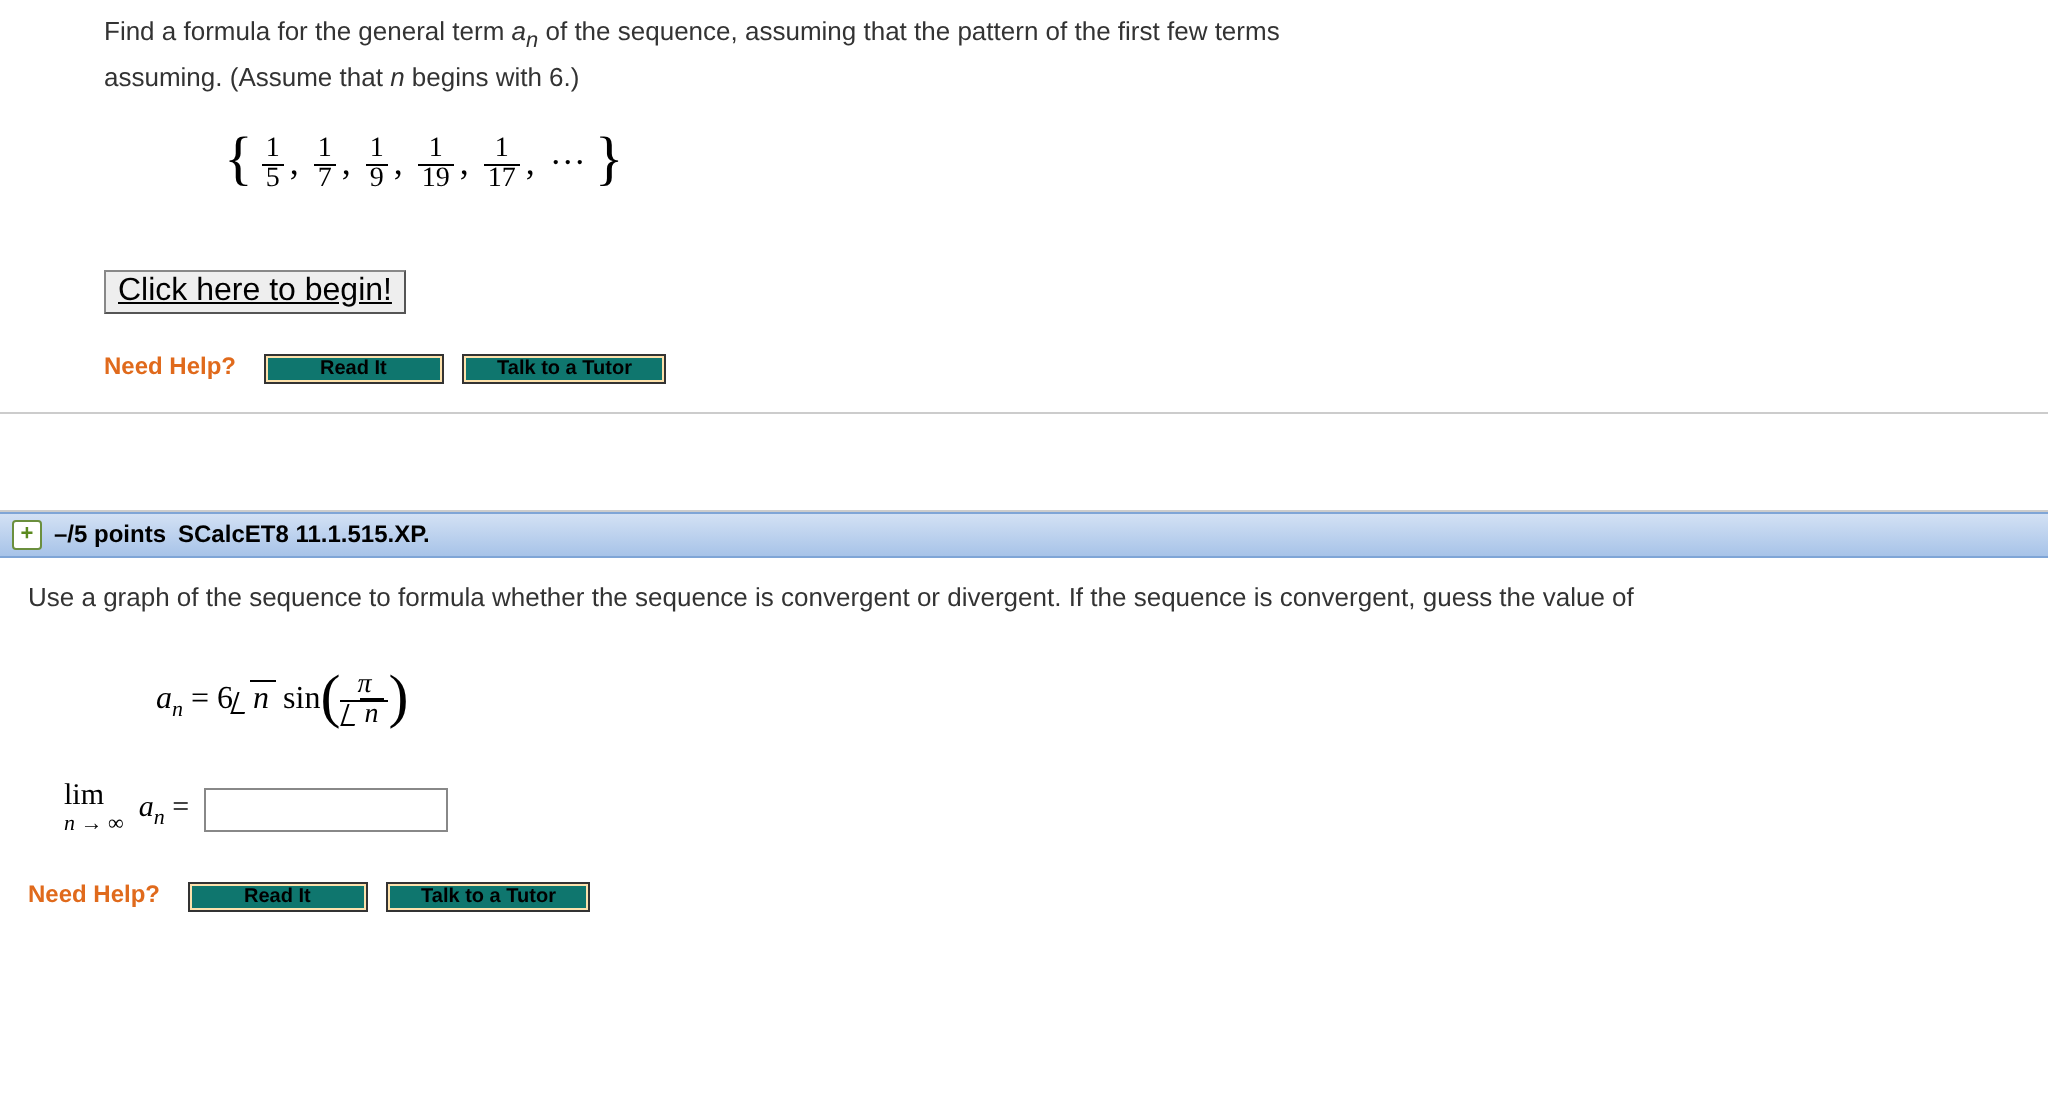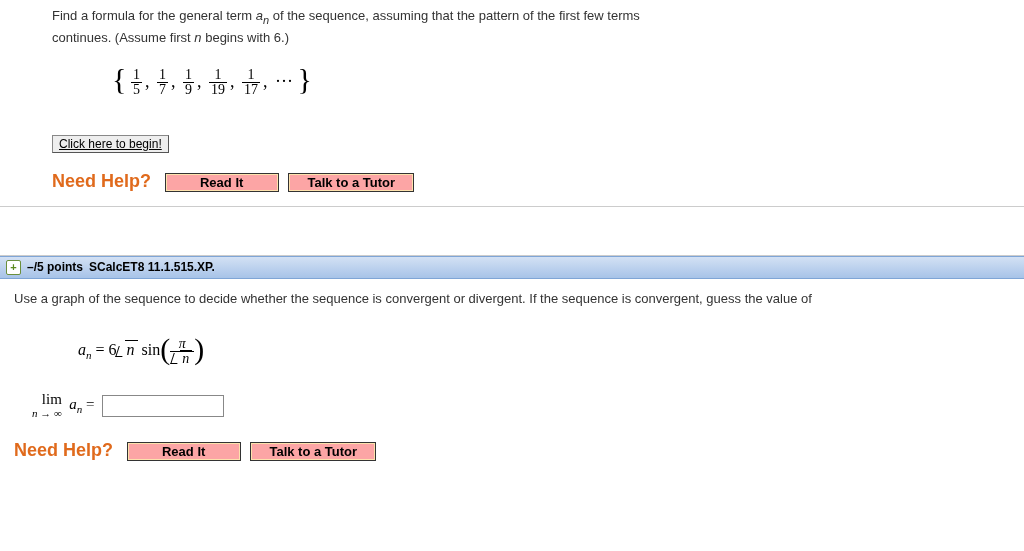--- a/index.html
+++ b/index.html
@@ -7,52 +7,52 @@
   .q1{padding:6px 14px 14px 52px;border-bottom:1px solid #ccc}
   .prompt{color:#333;line-height:1.5;margin:0 0 6px}
   .sub-n{font-style:italic;font-size:11px;vertical-align:sub}
   .ital{font-style:italic}
   .seq{padding:6px 0 14px 60px;font-family:'Times New Roman',serif;font-size:18px}
   .seq .brace{font-size:30px;font-family:'Times New Roman',serif;font-stretch:condensed;position:relative;top:2px}
   .frac{display:inline-block;text-align:center;vertical-align:middle;line-height:1;font-size:14px}
   .frac .num{display:block;border-bottom:1px solid #000;padding:0 2px}
   .frac .den{display:block;padding:0 2px}
   .sep{padding:0 3px}
-  .begin-btn{display:inline-block;margin:24px 0 12px 0;padding:1px 6px;font-size:12px;background:#eee;border:1px solid #888;border-right-color:#555;border-bottom-color:#555;text-decoration:underline;color:#000;cursor:pointer}
+  .begin-btn{display:inline-block;margin:24px 0 12px 0;padding:1px 6px;font-size:16px;background:#eee;border:1px solid #888;border-right-color:#555;border-bottom-color:#555;text-decoration:underline;color:#000;cursor:pointer}
   .help-row{margin-top:6px}
-  .need-help{color:#e06a1c;font-weight:bold;font-size:18px;padding-right:10px}
-  .hbtn{display:inline-block;background:#fca5a5;border:1px solid #333;padding:1px 12px;font-size:13px;font-weight:bold;color:#000;text-align:center;cursor:pointer;margin-right:6px;box-shadow:inset 0 0 0 1px #fde2ad}
+  .need-help{color:#e06a1c;font-weight:bold;font-size:12px;padding-right:10px}
+  .hbtn{display:inline-block;background:#0f766e;border:1px solid #333;padding:1px 0;font-size:10px;font-weight:bold;color:#000;text-align:center;cursor:pointer;margin-right:6px;box-shadow:inset 0 0 0 1px #fde2ad}
   .hbtn.read{width:88px}
   .hbtn.tutor{width:100px}
   .gap{height:48px;border-bottom:1px solid #ccc}
   .qhdr{background:linear-gradient(#d3e1f4,#a7c3e8);border-top:1px solid #7fa5d6;border-bottom:1px solid #7fa5d6;padding:3px 6px;font-size:12px;display:flex;align-items:center;gap:6px}
   .plus{width:13px;height:13px;display:inline-flex;align-items:center;justify-content:center;background:#fff;border:1px solid #6b8f3d;color:#5b8a1f;font-weight:bold;font-size:11px;line-height:1;border-radius:2px}
   .pts{font-weight:bold}
   .src{font-weight:bold}
   .q2{padding:10px 14px 14px 14px}
   .formula{padding:14px 0 8px 64px;font-family:'Times New Roman',serif;font-size:16px;font-style:italic}
   .bigparen{font-size:30px;font-style:normal;position:relative;top:4px;font-family:'Times New Roman',serif}
   .sqrt{display:inline-block;position:relative;padding-left:8px}
   .sqrt::before{content:"";position:absolute;left:0;bottom:2px;width:6px;height:10px;border-left:1px solid #000;border-bottom:1px solid #000;transform:skewX(-18deg)}
   .sqrt .rad{border-top:1px solid #000;padding:0 3px 0 2px;font-style:italic}
   .limrow{padding:18px 0 6px 18px;font-family:'Times New Roman',serif;font-size:15px}
-  .lim{display:inline-block;text-align:right;line-height:1.05;vertical-align:middle}
+  .lim{display:inline-block;text-align:left;line-height:1.05;vertical-align:middle}
   .lim .t{display:block;font-style:normal}
   .lim .b{display:block;font-size:11px;font-style:italic}
   .ansbox{display:inline-block;width:116px;height:20px;border:1px solid #888;background:#fff;vertical-align:middle;margin-left:4px;font-family:Verdana;font-size:12px;padding:0 2px}
 </style>
 </head>
 <body>
 
 <div class="wrap">
 
   <div class="q1">
     <p class="prompt">
       <span>Find a formula for the general term </span><span class="ital">a</span><span class="sub-n">n</span><span> of the sequence, assuming that the pattern of the first few terms</span><br>
-      <span>continues. (Assume first </span><span class="ital">n</span><span> begins with 6.)</span>
+      <span>assuming. (Assume that </span><span class="ital">n</span><span> begins with 6.)</span>
     </p>
 
     <div class="seq">
       <span class="brace">{</span>
       <span class="frac"><span class="num">1</span><span class="den">5</span></span><span class="sep">,</span>
       <span class="frac"><span class="num">1</span><span class="den">7</span></span><span class="sep">,</span>
       <span class="frac"><span class="num">1</span><span class="den">9</span></span><span class="sep">,</span>
       <span class="frac"><span class="num">1</span><span class="den">19</span></span><span class="sep">,</span>
       <span class="frac"><span class="num">1</span><span class="den">17</span></span><span class="sep">,</span>
       <span>···</span>
@@ -71,21 +71,21 @@
   <div class="gap"></div>
 
   <div class="qhdr">
     <span class="plus">+</span>
     <span class="pts">–/5 points</span>
     <span class="src">SCalcET8 11.1.515.XP.</span>
   </div>
 
   <div class="q2">
     <p class="prompt">
-      <span>Use a graph of the sequence to decide whether the sequence is convergent or divergent. If the sequence is convergent, guess the value of</span><br>
+      <span>Use a graph of the sequence to formula whether the sequence is convergent or divergent. If the sequence is convergent, guess the value of</span><br>
     </p>
 
     <div class="formula">
       <span>a</span><span class="sub-n" style="font-style:italic">n</span><span style="font-style:normal"> = </span><span style="font-style:normal">6</span><span class="sqrt"><span class="rad">n</span></span><span style="font-style:normal"> sin</span><span class="bigparen">(</span><span class="frac" style="font-style:italic"><span class="num" style="font-style:italic;border-bottom:1px solid #000;padding:0 6px">π</span><span class="den"><span class="sqrt"><span class="rad">n</span></span></span></span><span class="bigparen">)</span>
     </div>
 
     <div class="limrow">
       <span class="lim">
         <span class="t">lim</span>
         <span class="b"><span>n</span><span style="font-style:normal"> → ∞</span></span>

